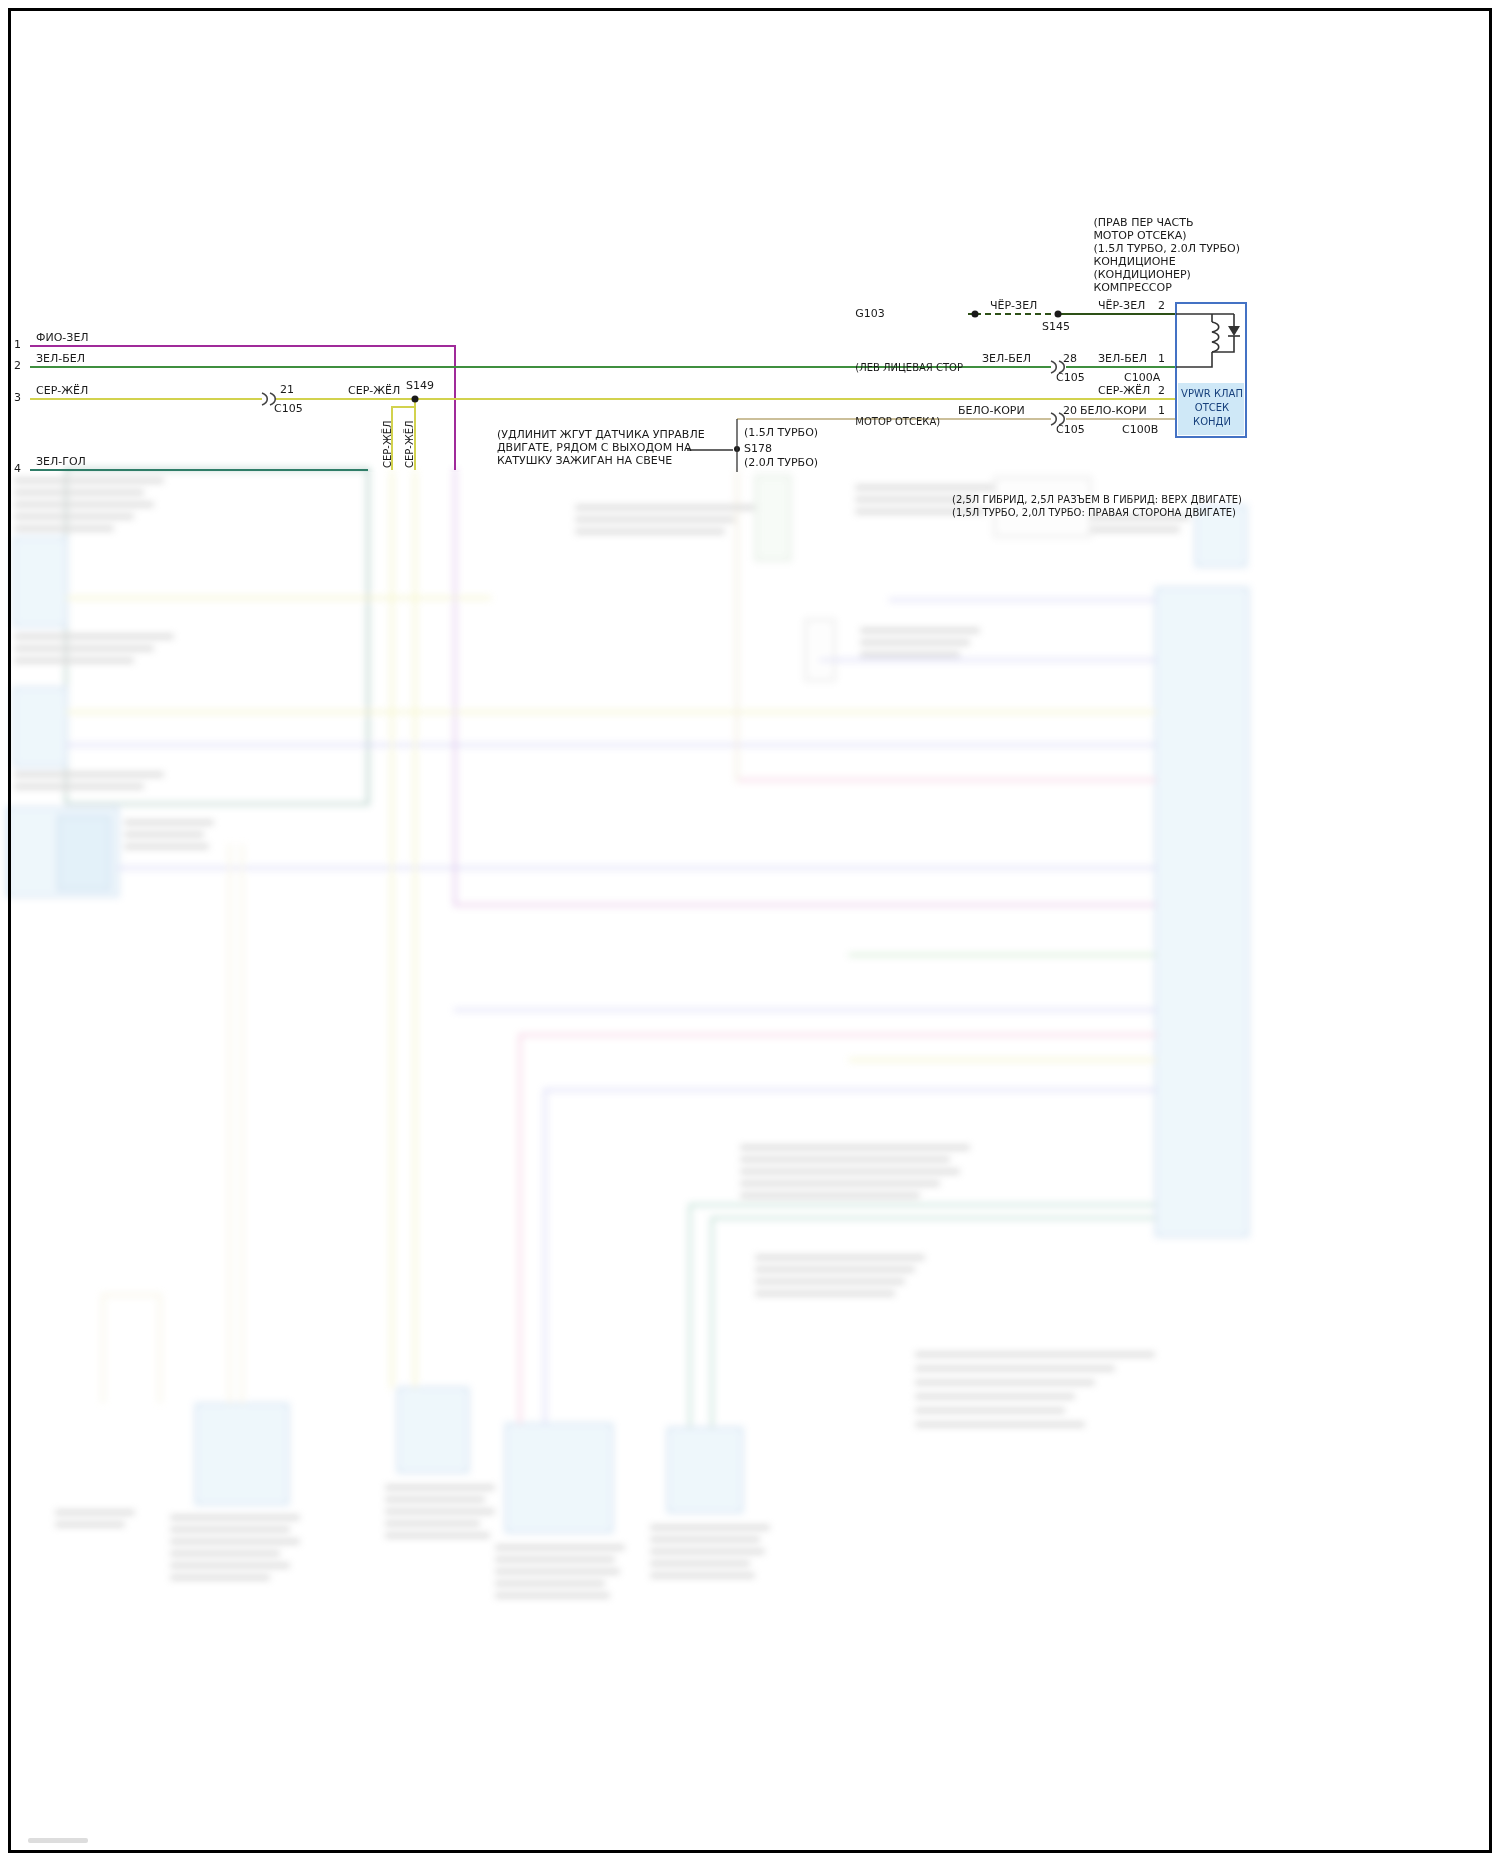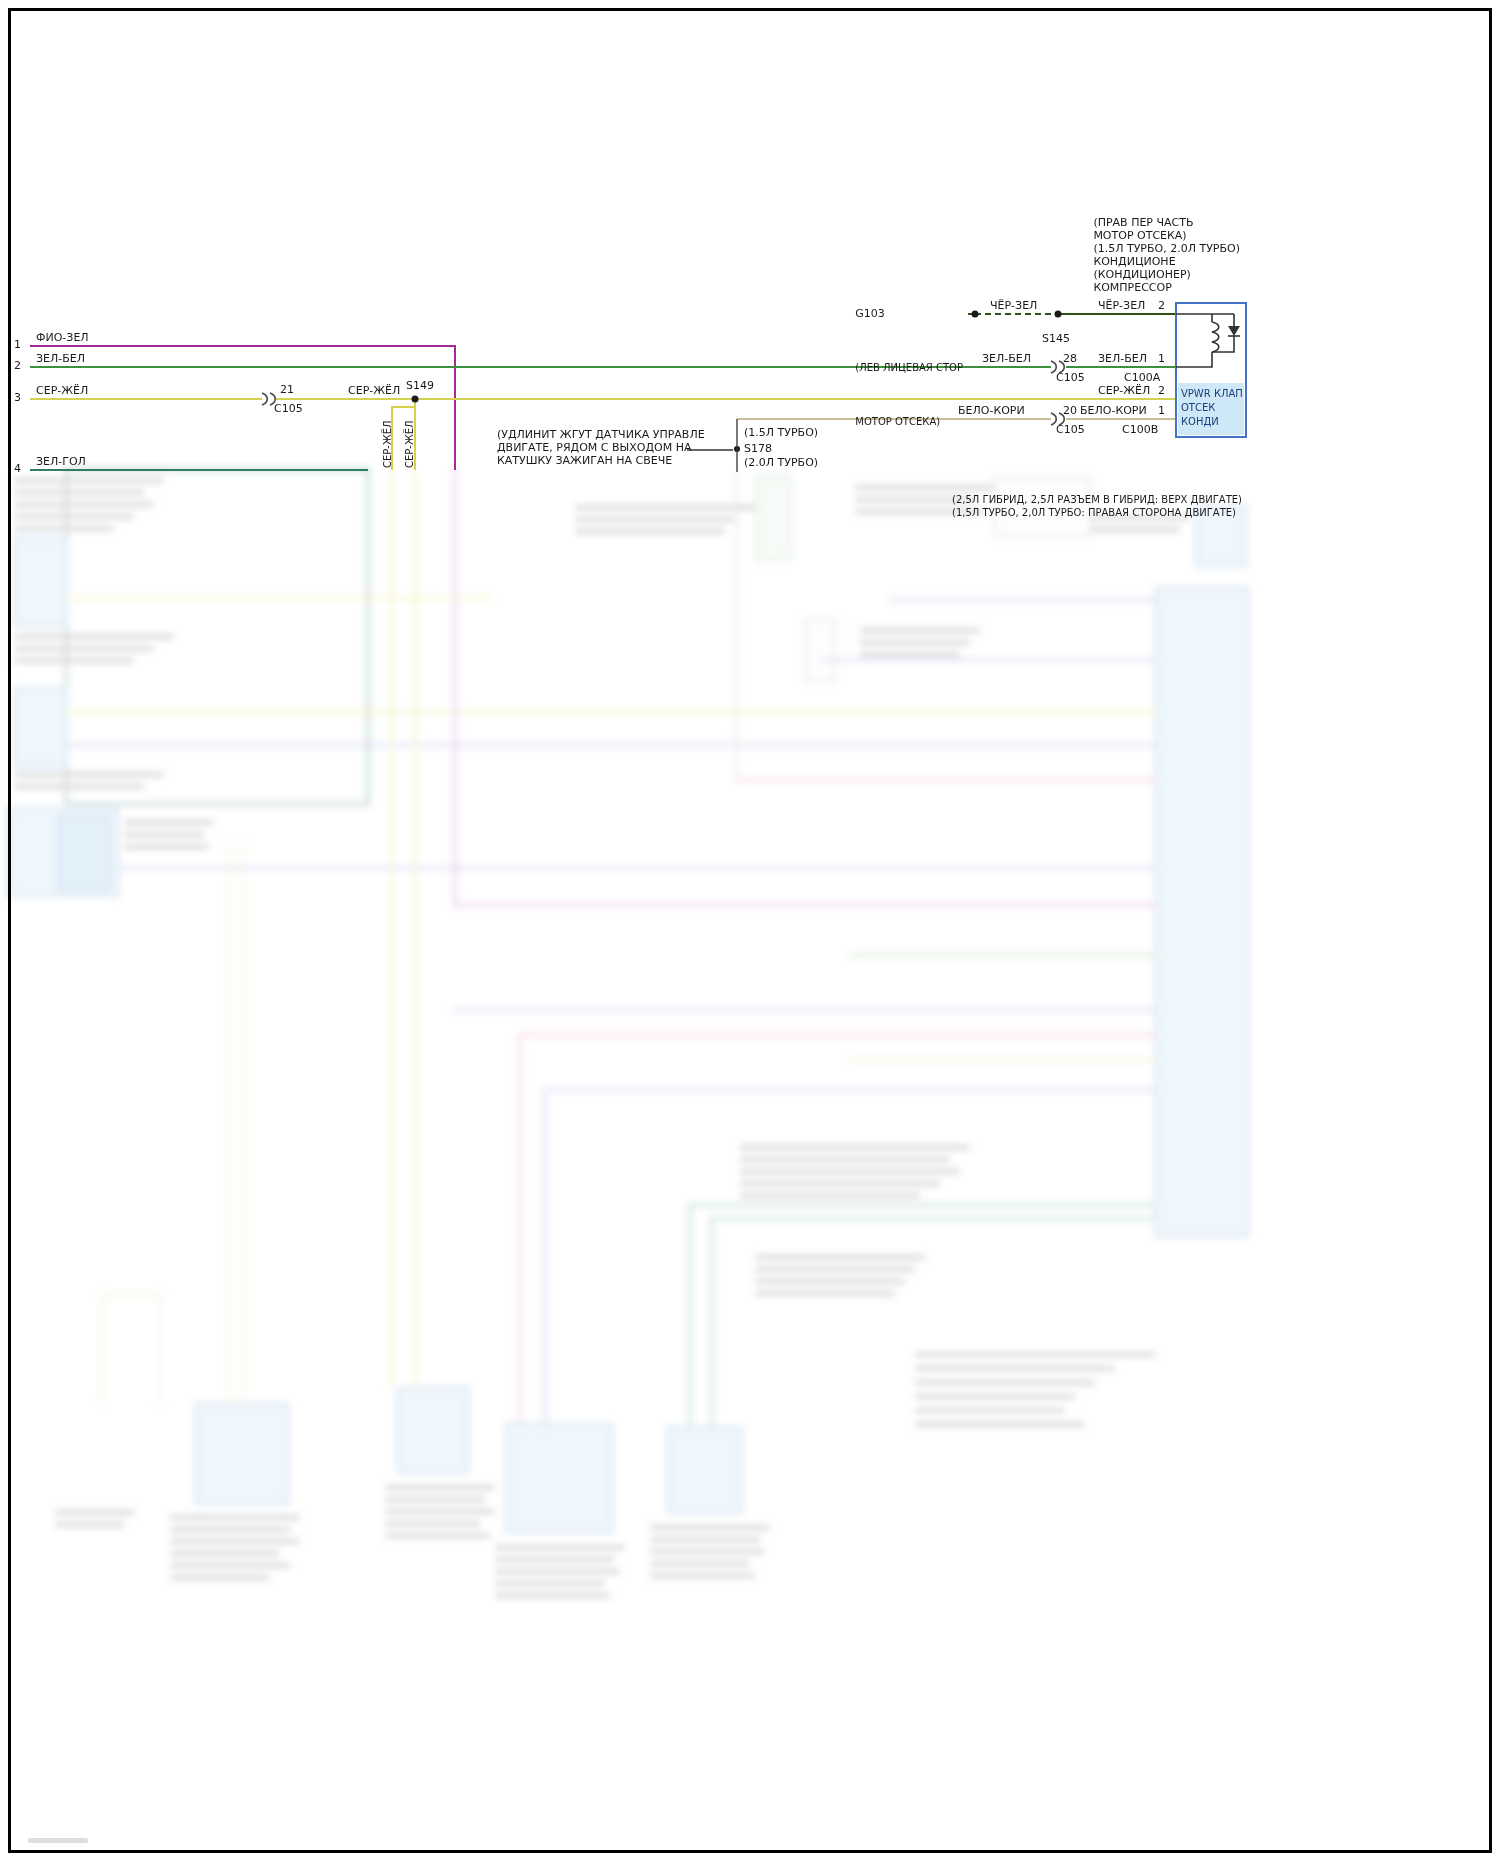--- a/index.html
+++ b/index.html
@@ -6,21 +6,21 @@
   .page{position:relative;width:1500px;height:1861px;background:#fff;overflow:hidden;
         font-family:"DejaVu Sans",sans-serif;color:#1a1a1a;}
   .frame{position:absolute;inset:8px;border:3px solid #000;pointer-events:none;}
   svg.wires{position:absolute;left:0;top:0;width:1500px;height:1861px;}
   .lbl{position:absolute;font-size:11px;line-height:13px;white-space:nowrap;color:#1a1a1a;}
   .sm{font-size:10px;margin-top:41px;}
   .blk span{display:block;}
   .rt{}
   .vert{transform:rotate(-90deg);transform-origin:left top;font-size:10px;}
   .comp-label{position:absolute;left:1181px;top:387px;width:62px;font-size:10px;line-height:14px;color:#17407c;}
-  .comp-label span{display:block;}
+  .comp-label span{display:block;text-align:center;}
 </style>
 </head>
 <body>
 
 <div class="page">
 
   <svg class="wires" viewBox="0 0 1500 1861">
     <defs>
       <filter id="softblur" x="-5%" y="-5%" width="110%" height="110%">
         <feGaussianBlur stdDeviation="3.5"></feGaussianBlur>
@@ -217,21 +217,21 @@
   <span class="lbl vert" style="left:381px;top:468px">СЕР-ЖЁЛ</span>
   <span class="lbl vert" style="left:403px;top:468px">СЕР-ЖЁЛ</span>
 
   <div class="lbl blk rt" style="right:537px;top:307px">
     <span>G103</span>
     <span class="sm">(ЛЕВ ЛИЦЕВАЯ СТОР</span>
     <span class="sm">МОТОР ОТСЕКА)</span>
   </div>
   <span class="lbl" style="left:990px;top:299px">ЧЁР-ЗЕЛ</span>
   <span class="lbl" style="left:1098px;top:299px">ЧЁР-ЗЕЛ</span>
-  <span class="lbl" style="left:1042px;top:332px">S145</span>
+  <span class="lbl" style="left:1042px;top:320px">S145</span>
   <span class="lbl" style="left:1158px;top:299px">2</span>
 
   <span class="lbl" style="left:982px;top:352px">ЗЕЛ-БЕЛ</span>
   <span class="lbl" style="left:1063px;top:352px">28</span>
   <span class="lbl" style="left:1056px;top:371px">C105</span>
   <span class="lbl" style="left:1098px;top:352px">ЗЕЛ-БЕЛ</span>
   <span class="lbl" style="left:1158px;top:352px">1</span>
   <span class="lbl" style="left:1124px;top:371px">C100A</span>
 
   <span class="lbl" style="left:1098px;top:384px">СЕР-ЖЁЛ</span>

